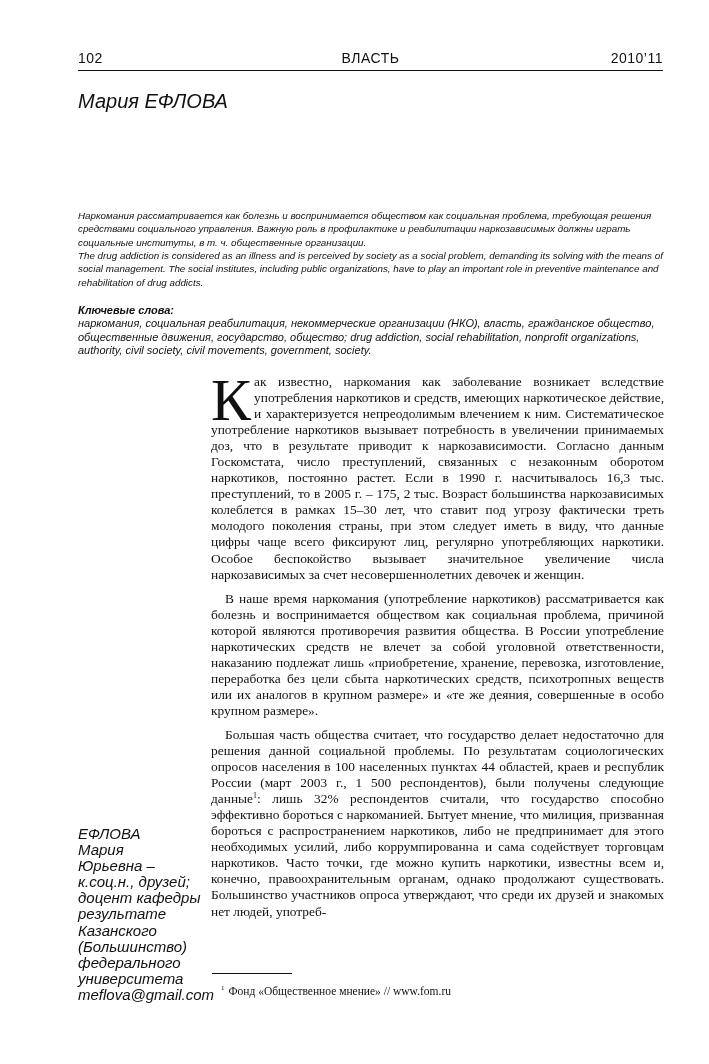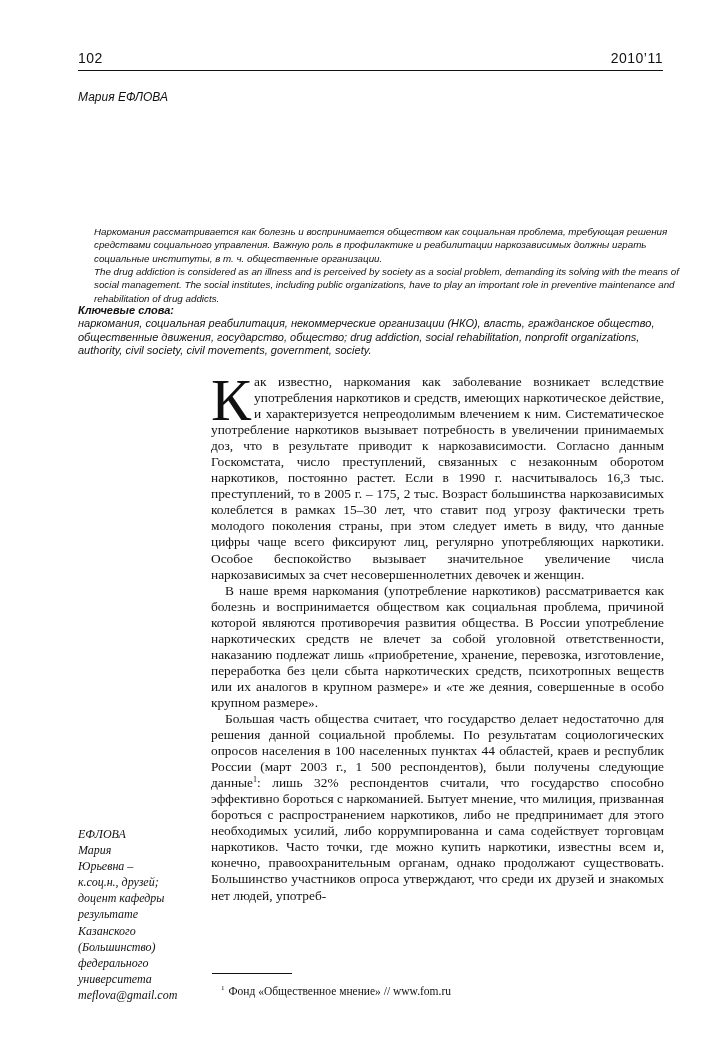--- a/index.html
+++ b/index.html
@@ -11,80 +11,81 @@
       border-bottom: 1.3px solid #111;
       font-family: "Liberation Sans", sans-serif; font-size: 14px; letter-spacing: 0.5px;
     }
     .running-head span { position: absolute; top: 2px; }
     .rh-left { left: 0; }
     .rh-center { left: 0; right: 0; text-align: center; }
     .rh-right { right: 0; }
 
     .author-line {
       position: absolute; left: 62px; top: 90px;
-      font-family: "Liberation Sans", sans-serif; font-style: italic; font-size: 12px;
+      font-family: "Liberation Sans", sans-serif; font-style: italic; font-size: 20px;
     }
 
     .title {
       position: absolute; left: 62px; top: 123px; width: 560px;
       font-family: "Liberation Sans", sans-serif; font-size: 25px; line-height: 31px;
       letter-spacing: 0.2px; margin: 0; font-weight: normal;
     }
     .title span { display: block; }
 
     .abstract {
       position: absolute; left: 62px; width: 590px;
       font-family: "Liberation Sans", sans-serif; font-style: italic; font-size: 9.8px;
-      line-height: 13.4px; margin: 16px; text-align: left;
+      line-height: 13.4px; margin: 0; text-align: left;
     }
     .abstract-ru { top: 209px; }
     .abstract-en { top: 249px; }
 
     .keywords {
       position: absolute; left: 62px; top: 304px; width: 590px;
       font-family: Liberation Sans, sans-serif; font-style: italic; font-size: 11px; line-height: 13.4px;
     }
     .keywords .kw-label { font-weight: bold; display: block; }
 
     .body-text {
       position: absolute; left: 195px; top: 374px; width: 453px;
       font-family: "Liberation Serif", serif; font-size: 13.4px; line-height: 16.05px;
       text-align: justify; hyphens: manual;
     }
     .body-text p { margin: 0; }
-    .body-text p.indent { text-indent: 14px; }
+    .body-text p.indent { text-indent: 14px; margin-top: 8px; }
     .drop-cap {
       float: left; font-family: "Liberation Serif", serif; font-size: 60px; line-height: 44px;
       padding-top: 4px; margin-right: 3px; margin-bottom: 0;
     }
     sup.fn-ref { font-size: 8px; line-height: 0; vertical-align: super; }
 
     .footnote-rule {
       position: absolute; left: 196px; top: 973px; width: 80px; height: 0;
       border-top: 1px solid #111;
     }
     .footnote {
       position: absolute; left: 205px; top: 984px;
       font-family: "Liberation Serif", serif; font-size: 11.5px;
     }
     .footnote sup { font-size: 7px; margin-right: 4px; }
 
     .author-sidebar {
       position: absolute; left: 62px; top: 826px; width: 125px;
-      font-family: Liberation Serif, serif; font-style: italic; font-size: 12px; line-height: 16.1px;
+      font-family: Liberation Sans, sans-serif; font-style: italic; font-size: 15px; line-height: 16.1px;
     }
     .author-sidebar span { display: block; white-space: nowrap; }
   </style>
 </head>
 <body>
 
 <div class="page">
 
   <div class="running-head">
     <span class="rh-left">102</span>
+    <span class="rh-center">ВЛАСТЬ</span>
     <span class="rh-right">2010’11</span>
   </div>
 
   <div class="author-line">Мария ЕФЛОВА</div>
 
 
   <p class="abstract abstract-ru">Наркомания рассматривается как болезнь и воспринимается обществом как социальная проблема, требующая решения средствами социального управления. Важную роль в профилактике и реабилитации наркозависимых должны играть социальные институты, в т. ч. общественные организации.</p>
   <p class="abstract abstract-en">The drug addiction is considered as an illness and is perceived by society as a social problem, demanding its solving with the means of social management. The social institutes, including public organizations, have to play an important role in preventive maintenance and rehabilitation of drug addicts.</p>
 
   <div class="keywords">

